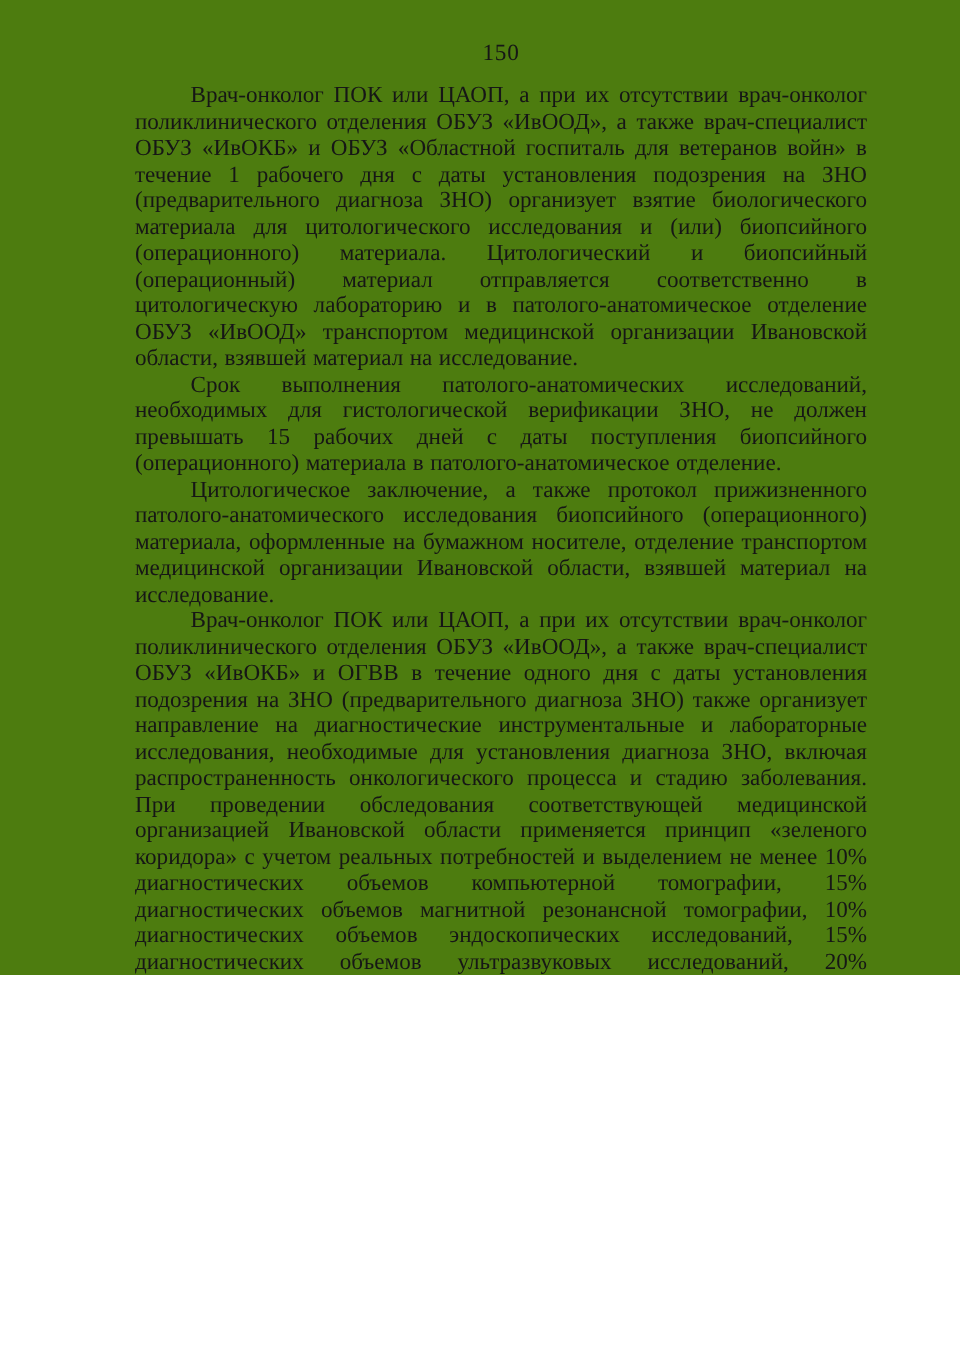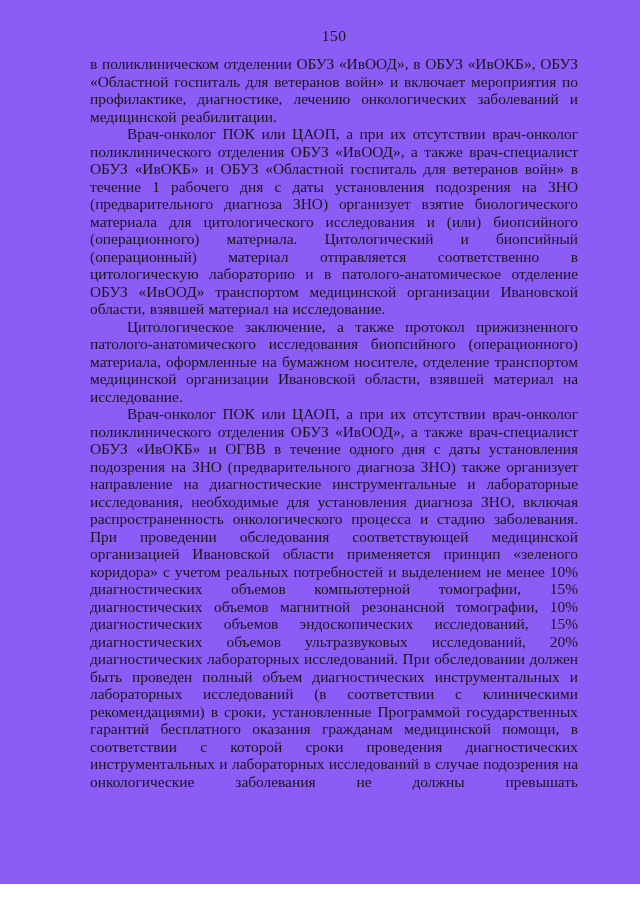--- a/index.html
+++ b/index.html
@@ -3,22 +3,22 @@
 <meta charset="utf-8">
 <style>
   html, body {
     margin: 0;
     padding: 0;
     background: #ffffff;
   }
   .page {
     position: relative;
     width: 640px;
-    height: 884px;
-    background: #8b5cf6;
+    height: 650px;
+    background: #4d7c0f;
     overflow: hidden;
     font-family: "Liberation Serif", "DejaVu Serif", serif;
     color: #161616;
   }
   .page-number {
     position: absolute;
     top: 27px;
     left: 90px;
     width: 488px;
     text-align: center;
@@ -49,19 +49,19 @@
   }
 </style>
 </head>
 <body>
 
 <div class="page">
 
   <div class="page-number">150</div>
 
   <div class="body-text">
-    <p class="no-indent">в поликлиническом отделении ОБУЗ «ИвООД», в ОБУЗ «ИвОКБ», ОБУЗ «Областной госпиталь для ветеранов войн» и включает мероприятия по профилактике, диагностике, лечению онкологических заболеваний и медицинской реабилитации.</p>
     <p>Врач-онколог ПОК или ЦАОП, а при их отсутствии врач-онколог поликлинического отделения ОБУЗ «ИвООД», а также врач-специалист ОБУЗ «ИвОКБ» и ОБУЗ «Областной госпиталь для ветеранов войн» в течение 1 рабочего дня с даты установления подозрения на ЗНО (предварительного диагноза ЗНО) организует взятие биологического материала для цитологического исследования и (или) биопсийного (операционного) материала. Цитологический и биопсийный (операционный) материал отправляется соответственно в цитологическую лабораторию и в патолого-анатомическое отделение ОБУЗ «ИвООД» транспортом медицинской организации Ивановской области, взявшей материал на исследование.</p>
+    <p>Срок выполнения патолого-анатомических исследований, необходимых для гистологической верификации ЗНО, не должен превышать 15 рабочих дней с даты поступления биопсийного (операционного) материала в патолого-анатомическое отделение.</p>
     <p>Цитологическое заключение, а также протокол прижизненного патолого-анатомического исследования биопсийного (операционного) материала, оформленные на бумажном носителе, отделение транспортом медицинской организации Ивановской области, взявшей материал на исследование.</p>
     <p class="justify-last">Врач-онколог ПОК или ЦАОП, а при их отсутствии врач-онколог поликлинического отделения ОБУЗ «ИвООД», а также врач-специалист ОБУЗ «ИвОКБ» и ОГВВ в течение одного дня с даты установления подозрения на ЗНО (предварительного диагноза ЗНО) также организует направление на диагностические инструментальные и лабораторные исследования, необходимые для установления диагноза ЗНО, включая распространенность онкологического процесса и стадию заболевания. При проведении обследования соответствующей медицинской организацией Ивановской области применяется принцип «зеленого коридора» с учетом реальных потребностей и выделением не менее 10% диагностических объемов компьютерной томографии, 15% диагностических объемов магнитной резонансной томографии, 10% диагностических объемов эндоскопических исследований, 15% диагностических объемов ультразвуковых исследований, 20% диагностических лабораторных исследований. При обследовании должен быть проведен полный объем диагностических инструментальных и лабораторных исследований (в соответствии с клиническими рекомендациями) в сроки, установленные Программой государственных гарантий бесплатного оказания гражданам медицинской помощи, в соответствии с которой сроки проведения диагностических инструментальных и лабораторных исследований в случае подозрения на онкологические заболевания не должны превышать</p>
   </div>
 
 </div>
 
 </body></html>

